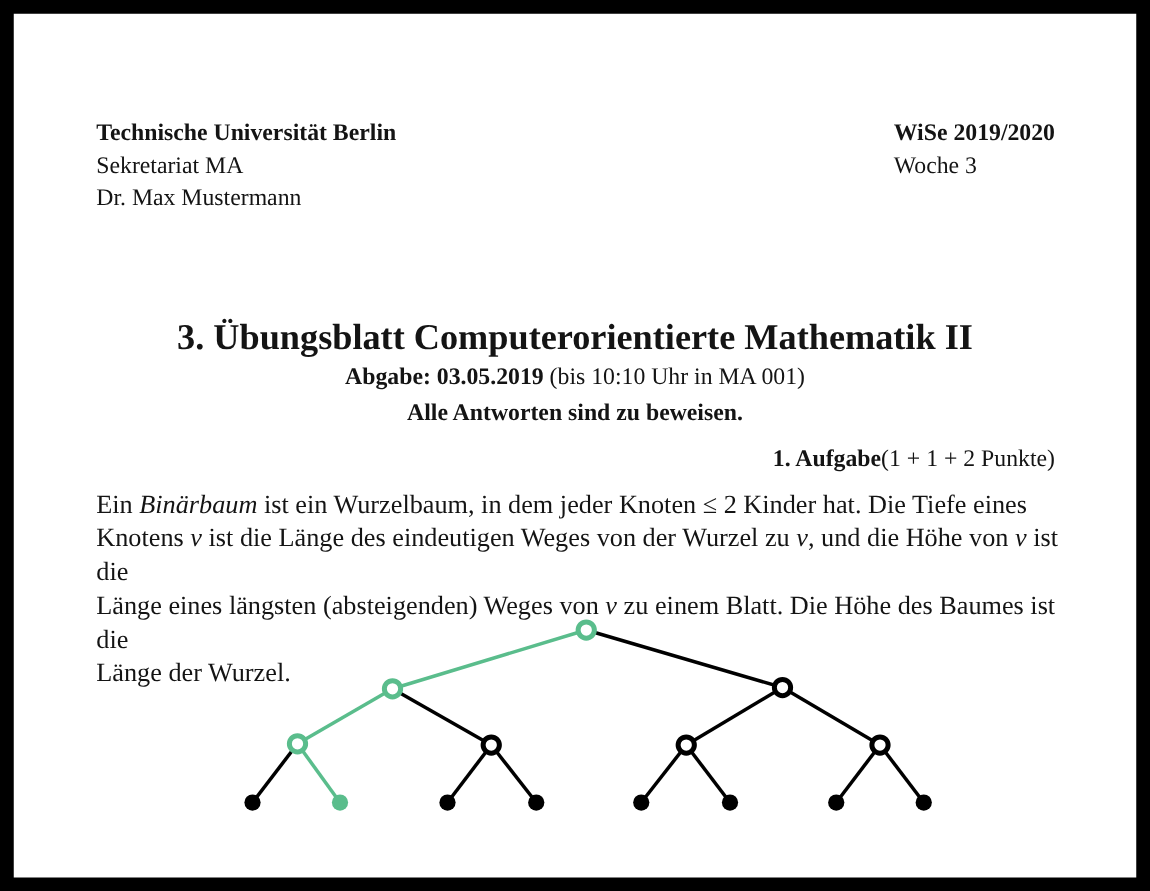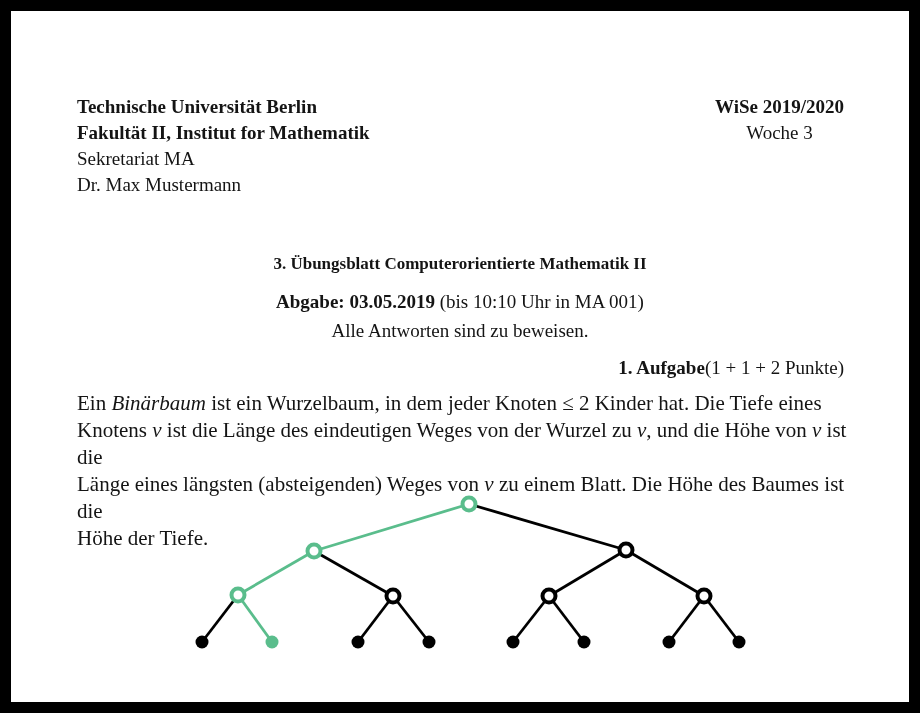--- a/index.html
+++ b/index.html
@@ -16,35 +16,35 @@
     background: #fff;
     box-sizing: border-box;
   }
   .abs { position: absolute; margin-top: 23px; }
   .header-row {
     top: 60px; left: 66px; right: 65px;
     display: flex; justify-content: space-between;
     font-size: 19px; line-height: 26px;
   }
   .header-left { text-align: left; }
-  .header-right { text-align: center; }
+  .header-right { text-align: left; }
   .bold { font-weight: 700; }
   .it { font-style: italic; }
   .title-line {
     top: 220px; left: 0; right: 0;
     text-align: center;
-    font-size: 17px; font-weight: 700;
+    font-size: 29px; font-weight: 700;
   }
   .submission-line {
     top: 257px; left: 0; right: 0;
     text-align: center; font-size: 19px;
   }
   .note-line {
     top: 286px; left: 0; right: 0;
-    text-align: center; font-size: 19px; font-weight: 400;
+    text-align: center; font-size: 19px; font-weight: 700;
   }
   .task-row {
     top: 323px; left: 66px; right: 65px;
     display: flex; justify-content: flex-end;
     font-size: 19px;
   }
   .task-label { font-weight: 700; }
   .body-par {
     top: 356px; left: 66px; width: 792px;
     font-size: 21px; line-height: 27px;
@@ -52,21 +52,20 @@
   svg.tree { position: absolute; inset: 0; width: 920px; height: 713px; }
 </style>
 </head>
 <body>
 
 <div class="page">
 
   <div class="abs header-row">
     <div class="header-left">
       <div class="bold">Technische Universität Berlin</div>
-      <div class="bold">Fakultät II, Institut for Mathematik</div>
       <div>Sekretariat MA</div>
       <div>Dr. Max Mustermann</div>
     </div>
     <div class="header-right">
       <div class="bold">WiSe 2019/2020</div>
       <div>Woche 3</div>
     </div>
   </div>
 
   <div class="abs title-line">3. Übungsblatt Computerorientierte Mathematik II</div>
@@ -77,21 +76,21 @@
 
   <div class="abs task-row">
     <span class="task-label">1. Aufgabe</span>
     <span>(1 + 1 + 2 Punkte)</span>
   </div>
 
   <div class="abs body-par">
       <div><span>Ein </span><span class="it">Binärbaum</span><span> ist ein Wurzelbaum, in dem jeder Knoten ≤ 2 Kinder hat. Die Tiefe eines</span></div>
       <div><span>Knotens </span><span class="it">v</span><span> ist die Länge des eindeutigen Weges von der Wurzel zu </span><span class="it">v</span><span>, und die Höhe von </span><span class="it">v</span><span> ist die</span></div>
       <div><span>Länge eines längsten (absteigenden) Weges von </span><span class="it">v</span><span> zu einem Blatt. Die Höhe des Baumes ist die</span></div>
-      <div><span>Höhe der Tiefe.</span></div>
+      <div><span>Länge der Wurzel.</span></div>
     </div>
 
   <svg class="tree" viewBox="0 0 920 713" xmlns="http://www.w3.org/2000/svg">
       <line x1="458" y1="493" x2="303" y2="540" stroke="#5abd8c" stroke-width="2.8"></line>
       <line x1="458" y1="493" x2="615" y2="539" stroke="#000000" stroke-width="2.8"></line>
       <line x1="303" y1="540" x2="227" y2="584" stroke="#5abd8c" stroke-width="2.8"></line>
       <line x1="303" y1="540" x2="382" y2="585" stroke="#000000" stroke-width="2.8"></line>
       <line x1="615" y1="539" x2="538" y2="585" stroke="#000000" stroke-width="2.8"></line>
       <line x1="615" y1="539" x2="693" y2="585" stroke="#000000" stroke-width="2.8"></line>
       <line x1="227" y1="584" x2="191" y2="631" stroke="#000000" stroke-width="2.8"></line>

